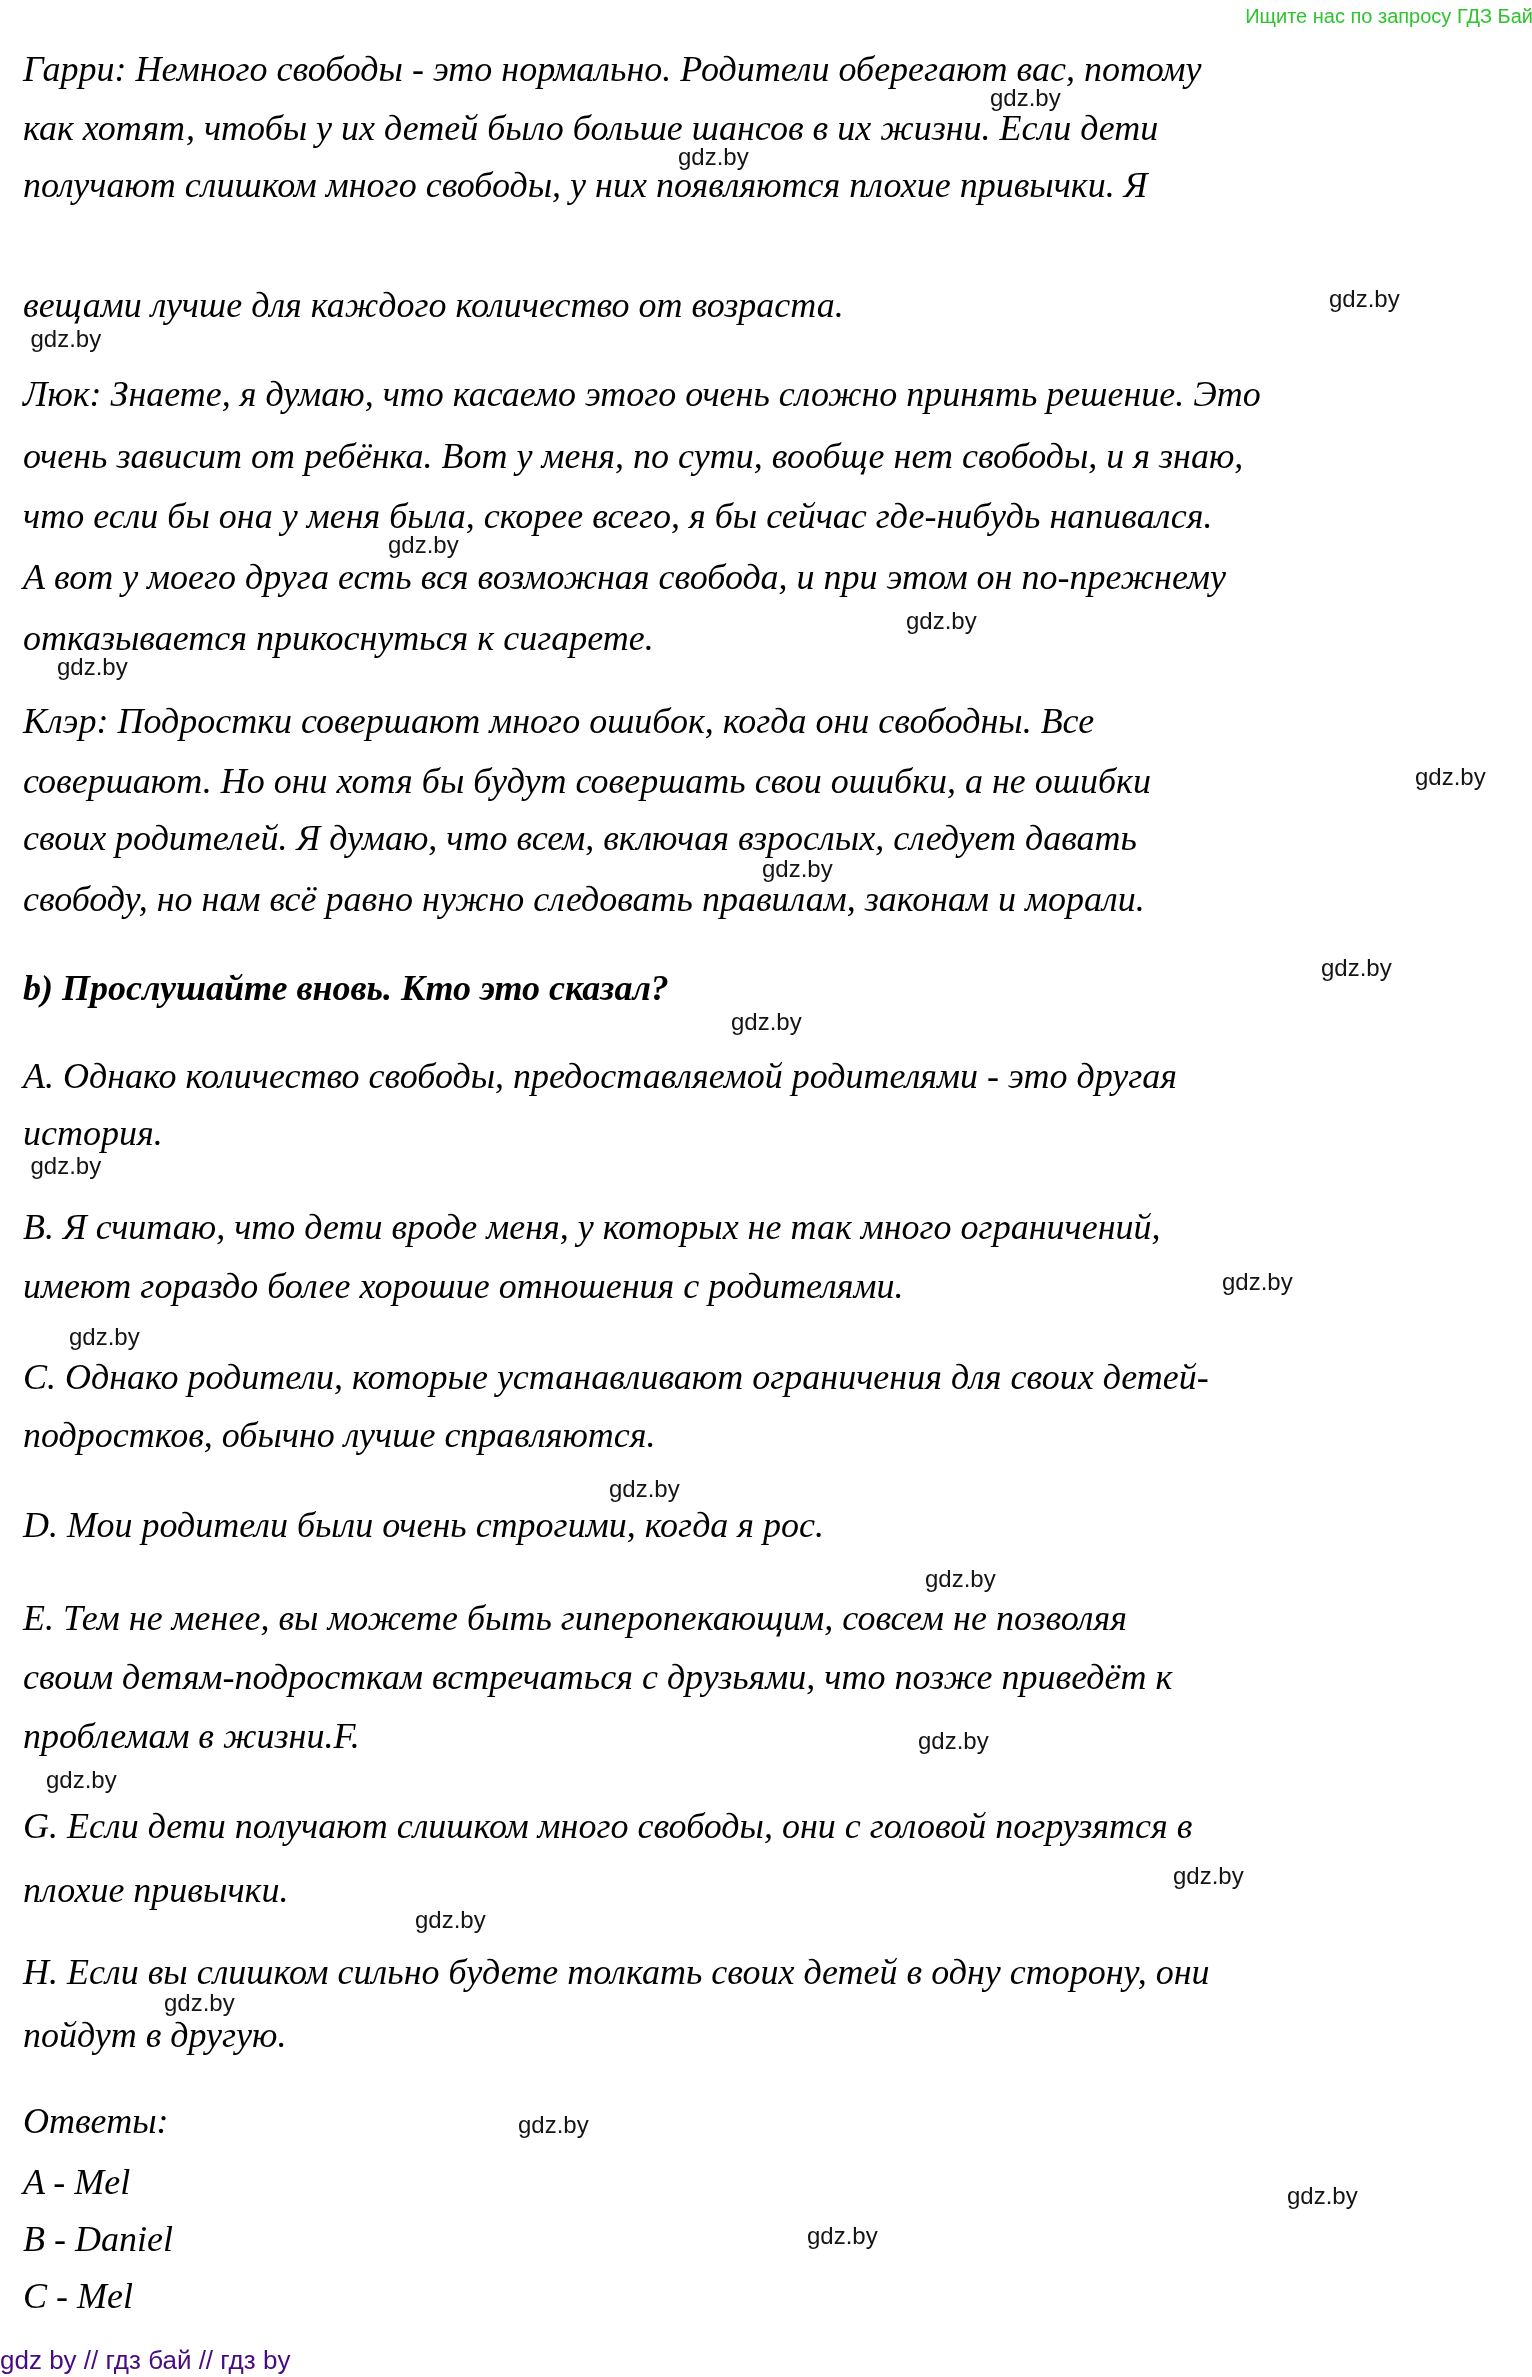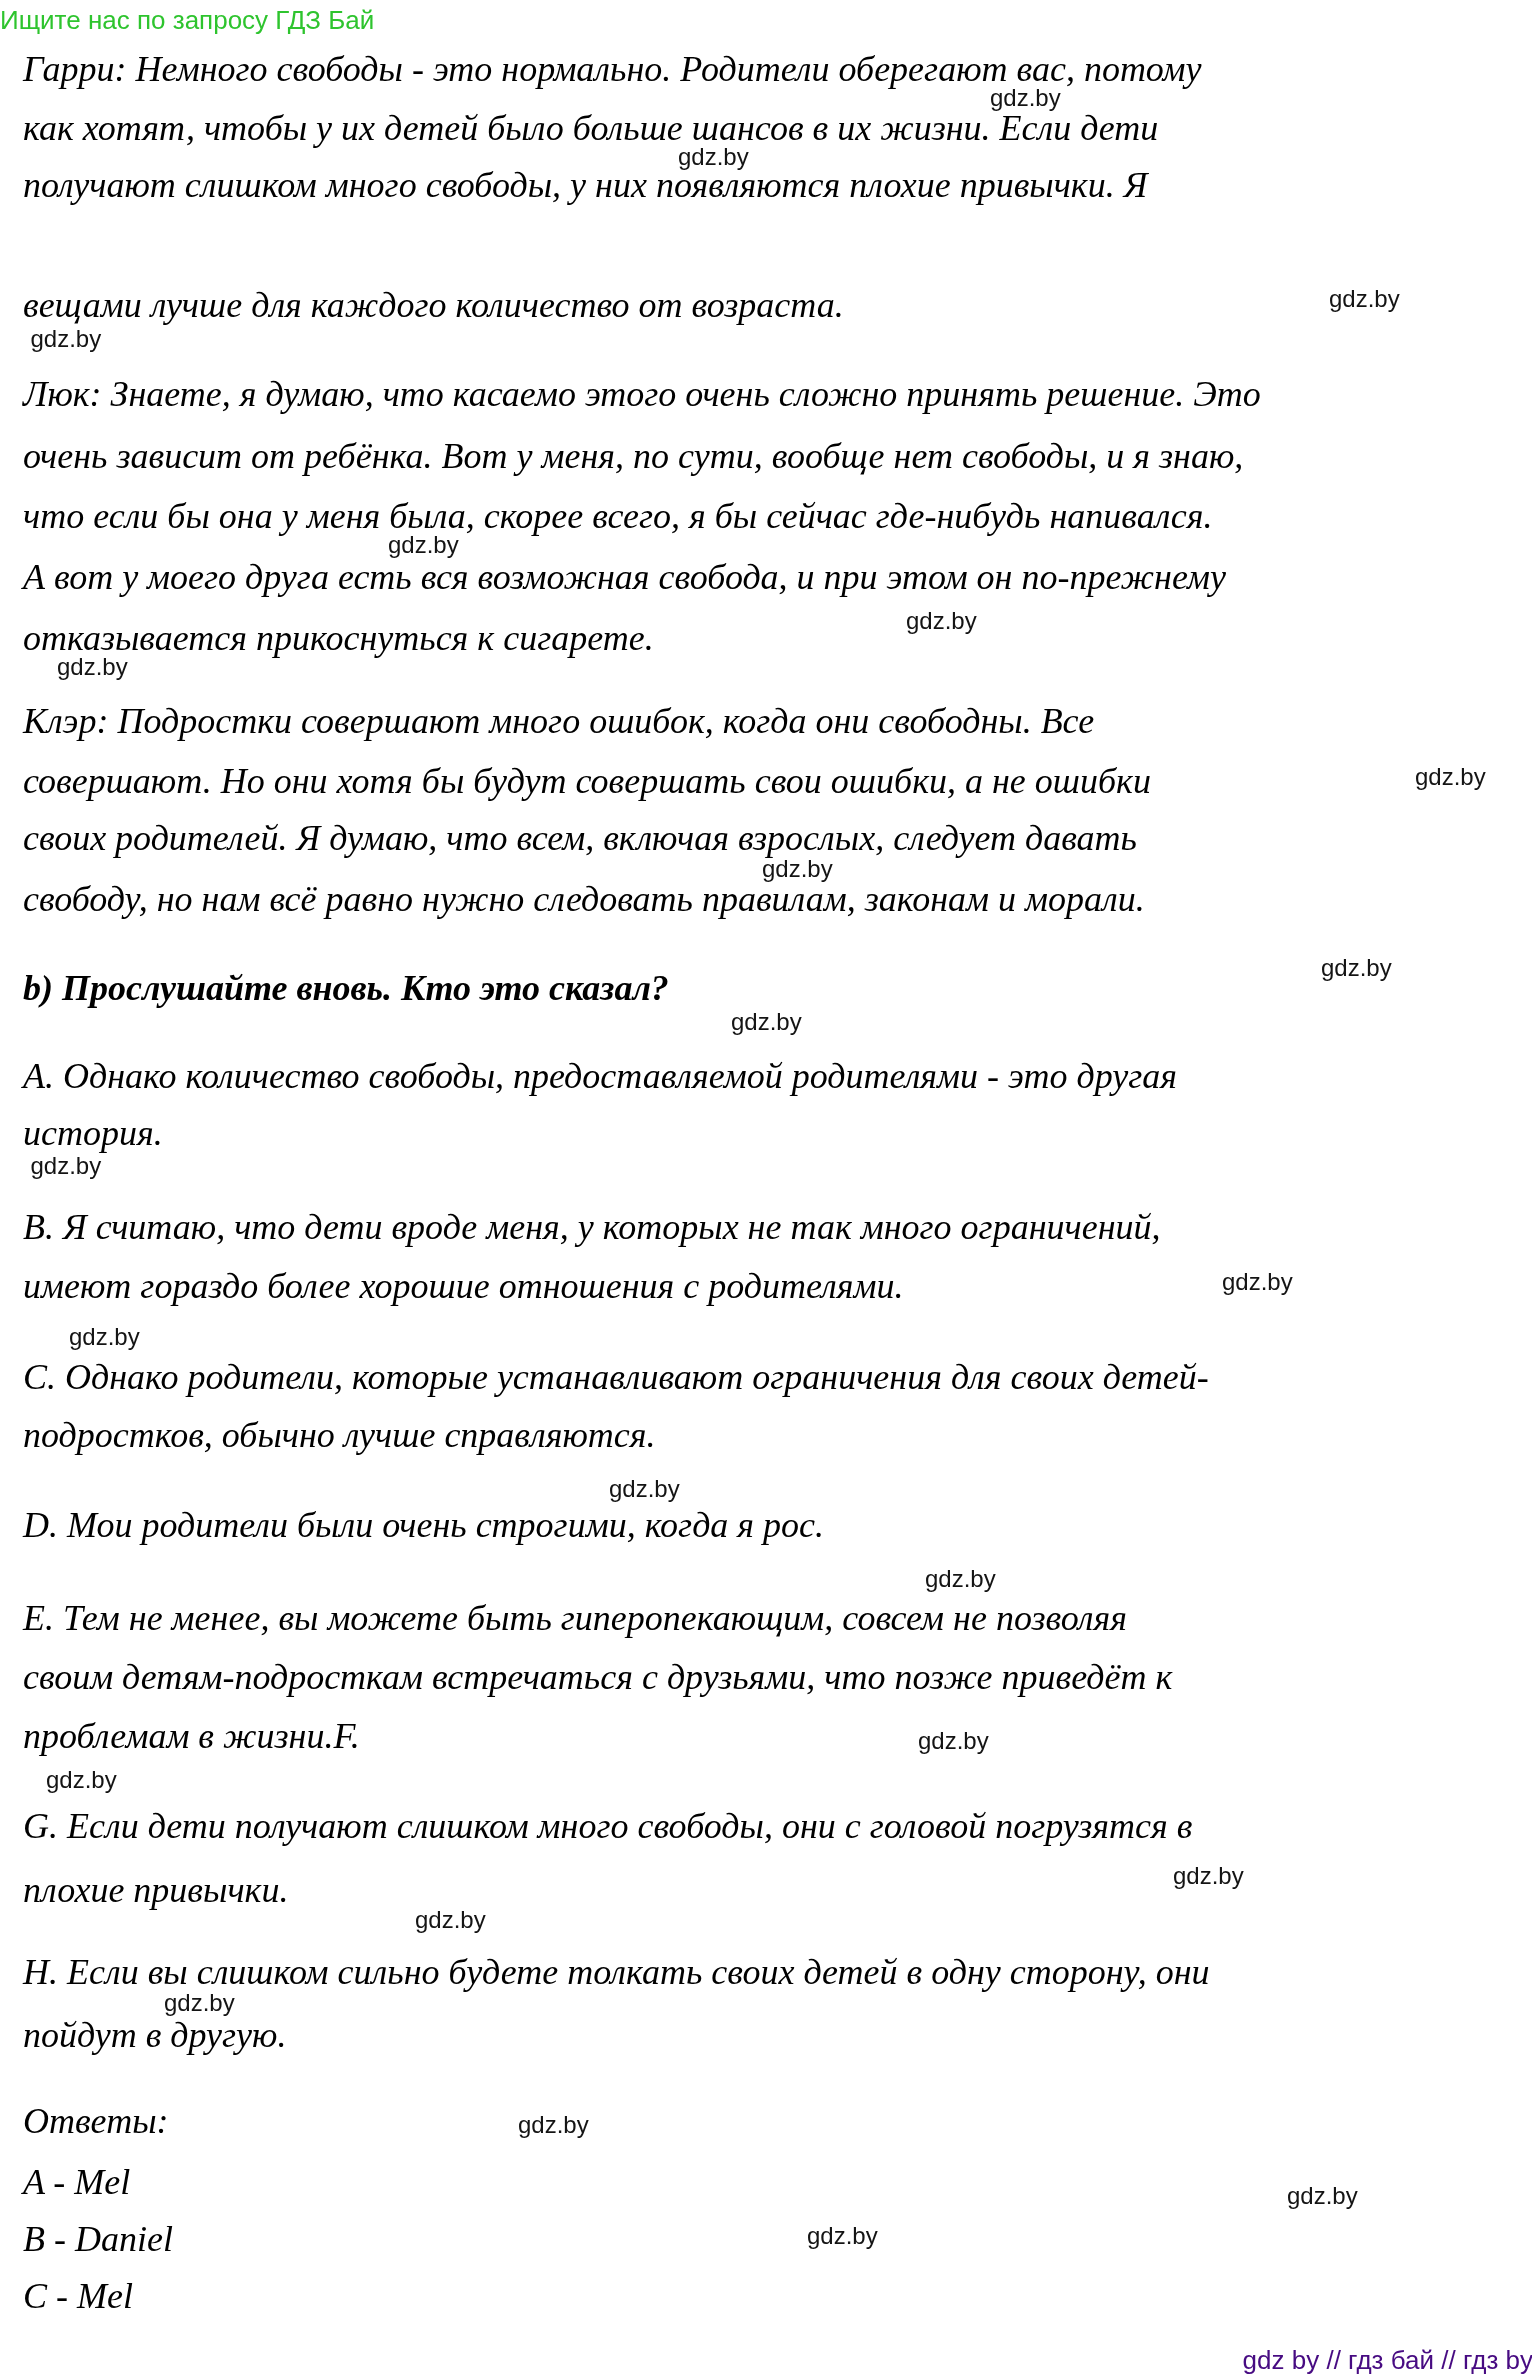--- a/index.html
+++ b/index.html
@@ -1,24 +1,24 @@
 <!DOCTYPE html>
 <html style="font-size:12.2px"><head>
 <meta charset="utf-8">
 <style>
   html,body{margin:0;padding:0;background:#ffffff;}
   #page{position:relative;width:1533px;height:2377px;background:#ffffff;overflow:hidden;
         font-family:"Liberation Serif", serif;color:#000;}
-  .promo{position:absolute;top:4.6px;left:0;width:100%;text-align:left;
-         font-family:"Liberation Sans", sans-serif;font-size:26px;font-weight:400;color:#2ec42e;}
+  .promo{position:absolute;top:4.6px;left:0;width:100%;text-align:right;
+         font-family:"Liberation Sans", sans-serif;font-size:20px;font-weight:400;color:#2ec42e;}
   .ln{position:absolute;left:23px;font-size:36px;line-height:46px;white-space:nowrap;color:#000;font-style:italic;}
   .bold{font-weight:bold;}
   .wm{position:absolute;font-family:"Liberation Sans", sans-serif;font-size:24px;line-height:23px;
       color:#141414;white-space:nowrap;}
-  .footer{position:absolute;top:2345px;left:0;width:100%;text-align:right;
+  .footer{position:absolute;top:2345px;left:0;width:100%;text-align:left;
           font-family:"Liberation Sans", sans-serif;font-size:26px;color:#470b82;}
 </style>
 </head>
 <body>
 
 <div id="page">
 
   <div class="promo">Ищите нас по запросу ГДЗ Бай</div>
 
   <div class="ln" style="top:46px">Гарри: Немного свободы - это нормально. Родители оберегают вас, потому</div>

